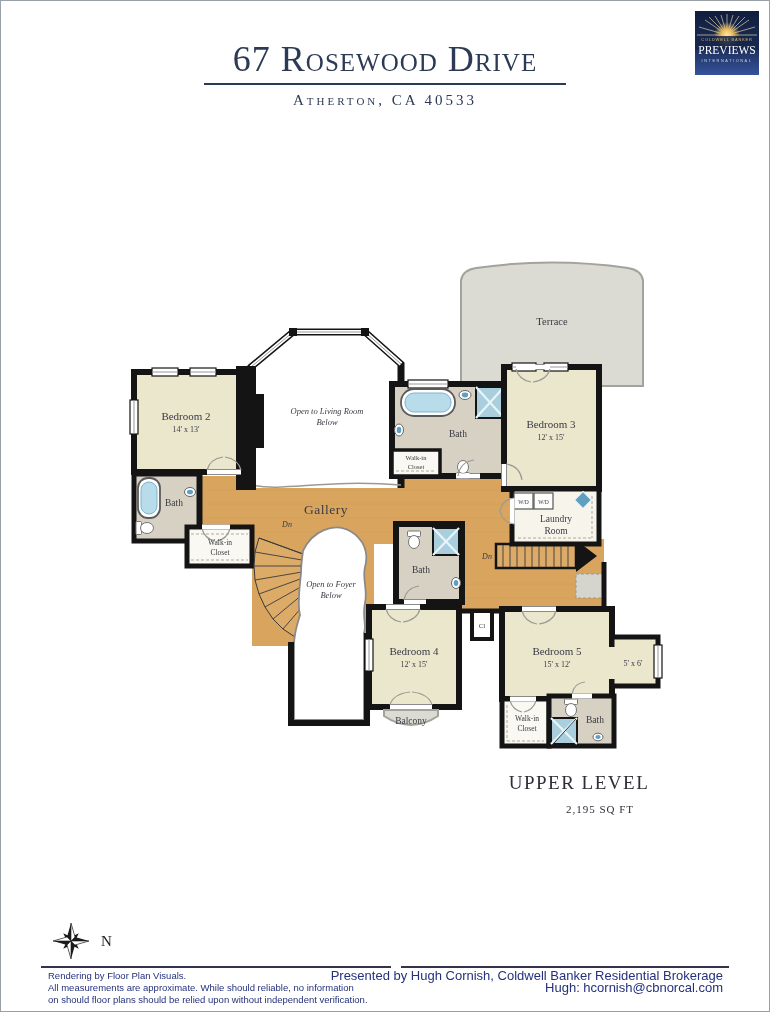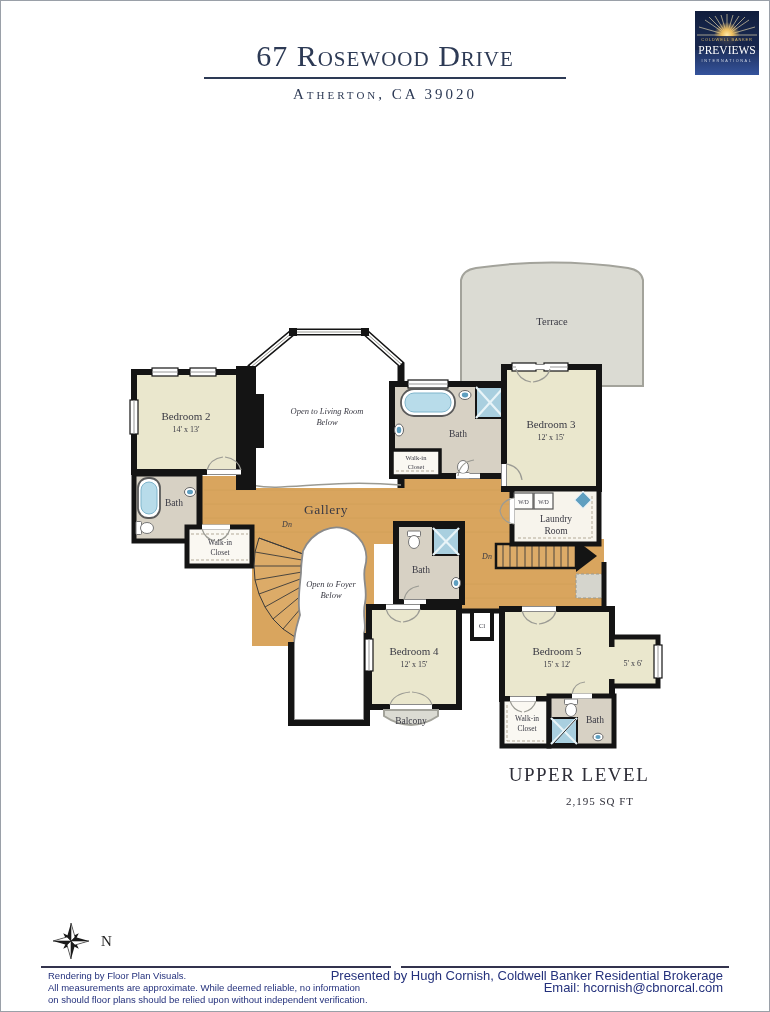--- a/index.html
+++ b/index.html
@@ -1,28 +1,28 @@
 <!DOCTYPE html>
 <html><head>
 <meta charset="utf-8">
 <style>
   html,body{margin:0;padding:0;background:#e8e8e8;}
   .page{position:relative;width:770px;height:1012px;margin:0 auto;background:#ffffff;
         border:1px solid #9aa0a8;box-sizing:border-box;overflow:hidden;
         font-family:"Liberation Serif",serif;}
   
   .hdr{position:absolute;top:40px;left:0;width:100%;text-align:center;}
-  .hdr-title{font-size:30px;font-variant:small-caps;letter-spacing:1px;color:#2d3a55;line-height:1;}
+  .hdr-title{font-size:36px;font-variant:small-caps;letter-spacing:1px;color:#2d3a55;line-height:1;}
   .hdr-rule{width:362px;margin:6px auto 0;border-bottom:2px solid #2d3a55;}
   .hdr-sub{margin-top:7px;font-size:15px;font-variant:small-caps;letter-spacing:3px;color:#2d3a55;}
   
   .logo{position:absolute;top:10px;left:694px;width:64px;height:64px;}
   
   .level{position:absolute;top:763px;left:478px;width:200px;text-align:center;color:#2e2e38;}
-  .level-main{font-size:19px;letter-spacing:1.5px;}
+  .level-main{font-size:19px;letter-spacing:1.5px;margin-top:8px;}
   .level-area{font-size:11px;letter-spacing:1px;margin-top:9px;padding-left:42px;}
   
   .compass{position:absolute;top:912px;left:42px;}
   
   .rule-l{position:absolute;top:965px;left:40px;width:350px;border-top:2px solid #33334d;}
   .rule-r{position:absolute;top:965px;left:400px;width:328px;border-top:2px solid #33334d;}
   .foot-l{position:absolute;top:969px;left:47px;font-family:"Liberation Sans",sans-serif;
           font-size:9.5px;line-height:12px;color:#24317c;}
   .foot-r{position:absolute;top:969px;right:46px;text-align:right;font-family:"Liberation Sans",sans-serif;
           font-size:13px;line-height:12px;color:#24317c;}
@@ -46,21 +46,21 @@
   .gap{stroke:#ffffff;stroke-width:5;fill:none;}
 </style>
 </head>
 <body>
 
 <div class="page">
 
   <div class="hdr">
     <div class="hdr-title">67 Rosewood Drive</div>
     <div class="hdr-rule"></div>
-    <div class="hdr-sub">Atherton, CA 39020</div>
+    <div class="hdr-sub">Atherton, CA 40533</div>
   </div>
 
   <svg class="logo" viewBox="0 0 64 64">
     <defs>
       <linearGradient id="lgbg" x1="0" y1="0" x2="0" y2="1">
         <stop offset="0" stop-color="#101d3c"></stop>
           <stop offset="0.55" stop-color="#1b2c55"></stop>
           <stop offset="1" stop-color="#35539c"></stop>
       </linearGradient>
       <radialGradient id="lgsun" cx="0.5" cy="0.5" r="0.5">
@@ -402,21 +402,21 @@
       <path d="M0,-18 L4,-4 L18,0 L4,4 L0,18 L-4,4 L-18,0 L-4,-4 Z" fill="#1a1a1a"></path>
       <path d="M0,-18 L4,-4 L0,0 Z M18,0 L4,4 L0,0 Z M0,18 L-4,4 L0,0 Z M-18,0 L-4,-4 L0,0 Z" fill="#ffffff" stroke="#1a1a1a" stroke-width="0.6"></path>
     </g>
     <text x="58" y="33" font-size="15" font-family="Liberation Serif, serif" fill="#222222">N</text>
   </svg>
 
   <div class="rule-l"></div>
   <div class="rule-r"></div>
   <div class="foot-l">
     <div>Rendering by Floor Plan Visuals.</div>
-    <div>All measurements are approximate. While deemed reliable, no information</div>
+    <div>All measurements are approximate. While should reliable, no information</div>
     <div>on should floor plans should be relied upon without independent verification.</div>
   </div>
   <div class="foot-r">
     <div>Presented by Hugh Cornish, Coldwell Banker Residential Brokerage</div>
-    <div>Email: hcornish@cbnorcal.com</div>
+    <div>Hugh: hcornish@cbnorcal.com</div>
   </div>
 
 </div>
 
 </body></html>

